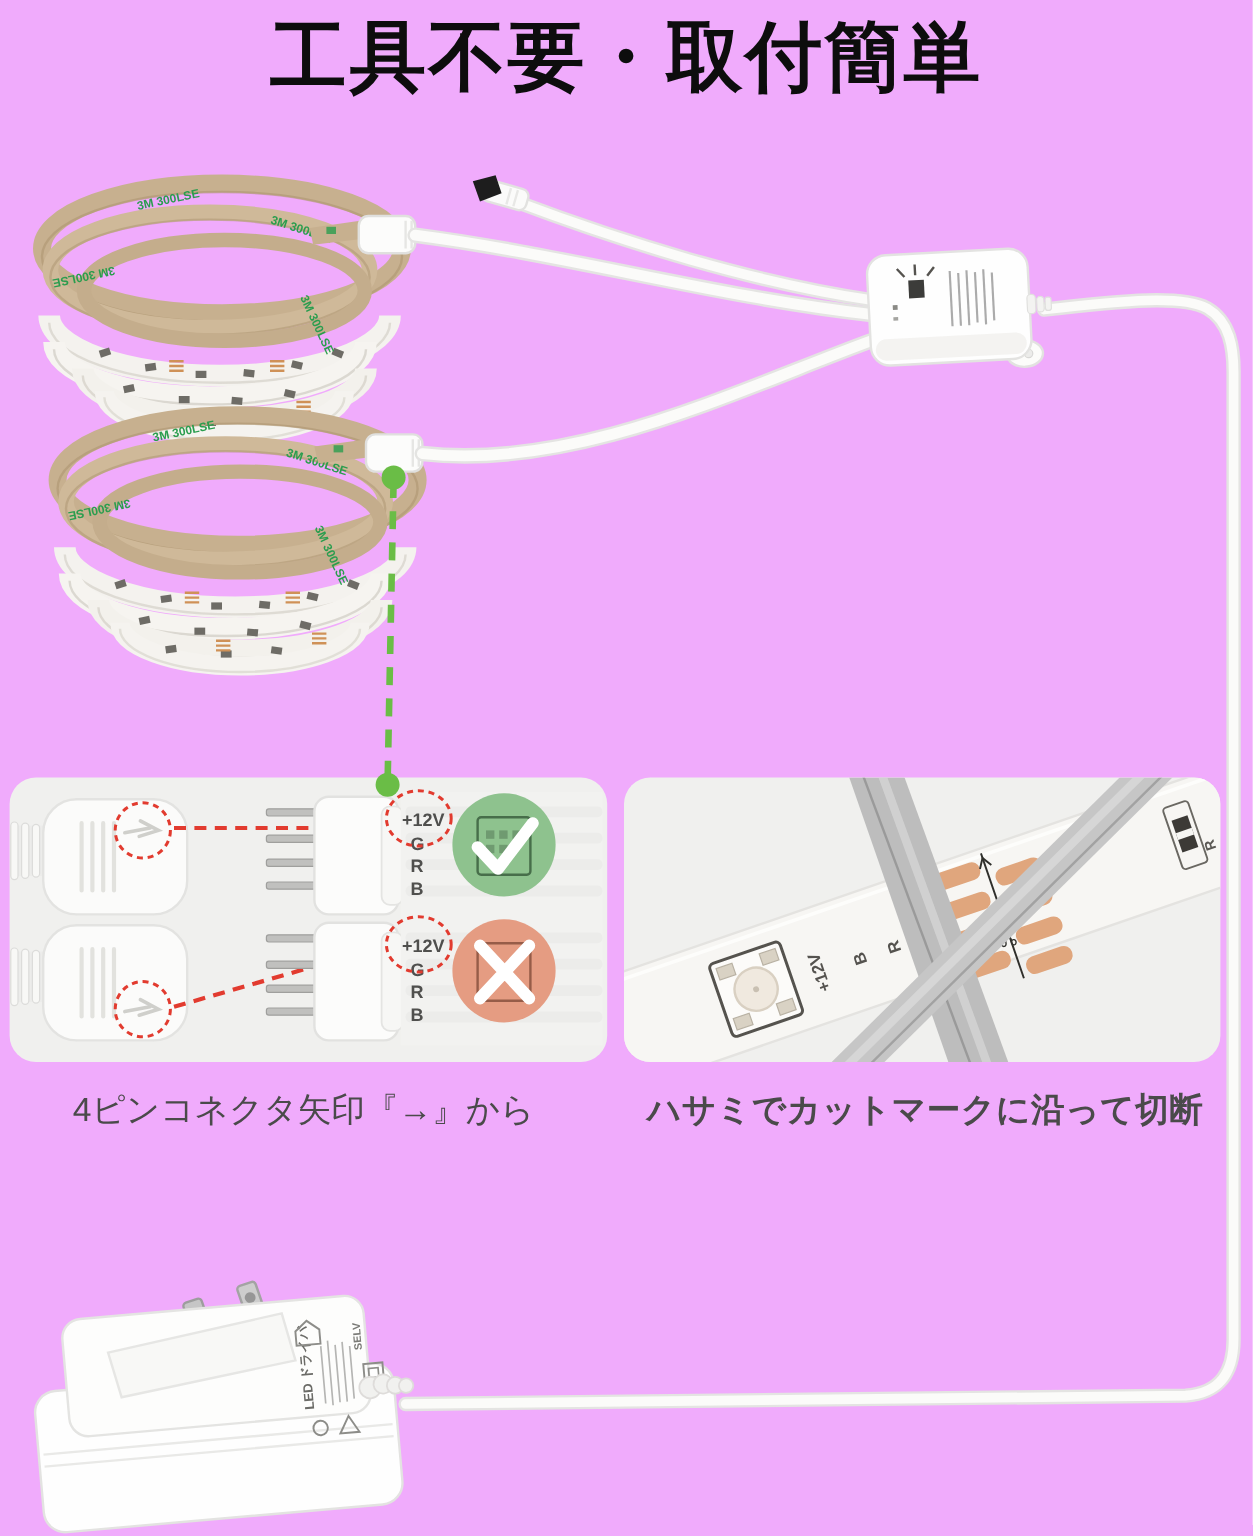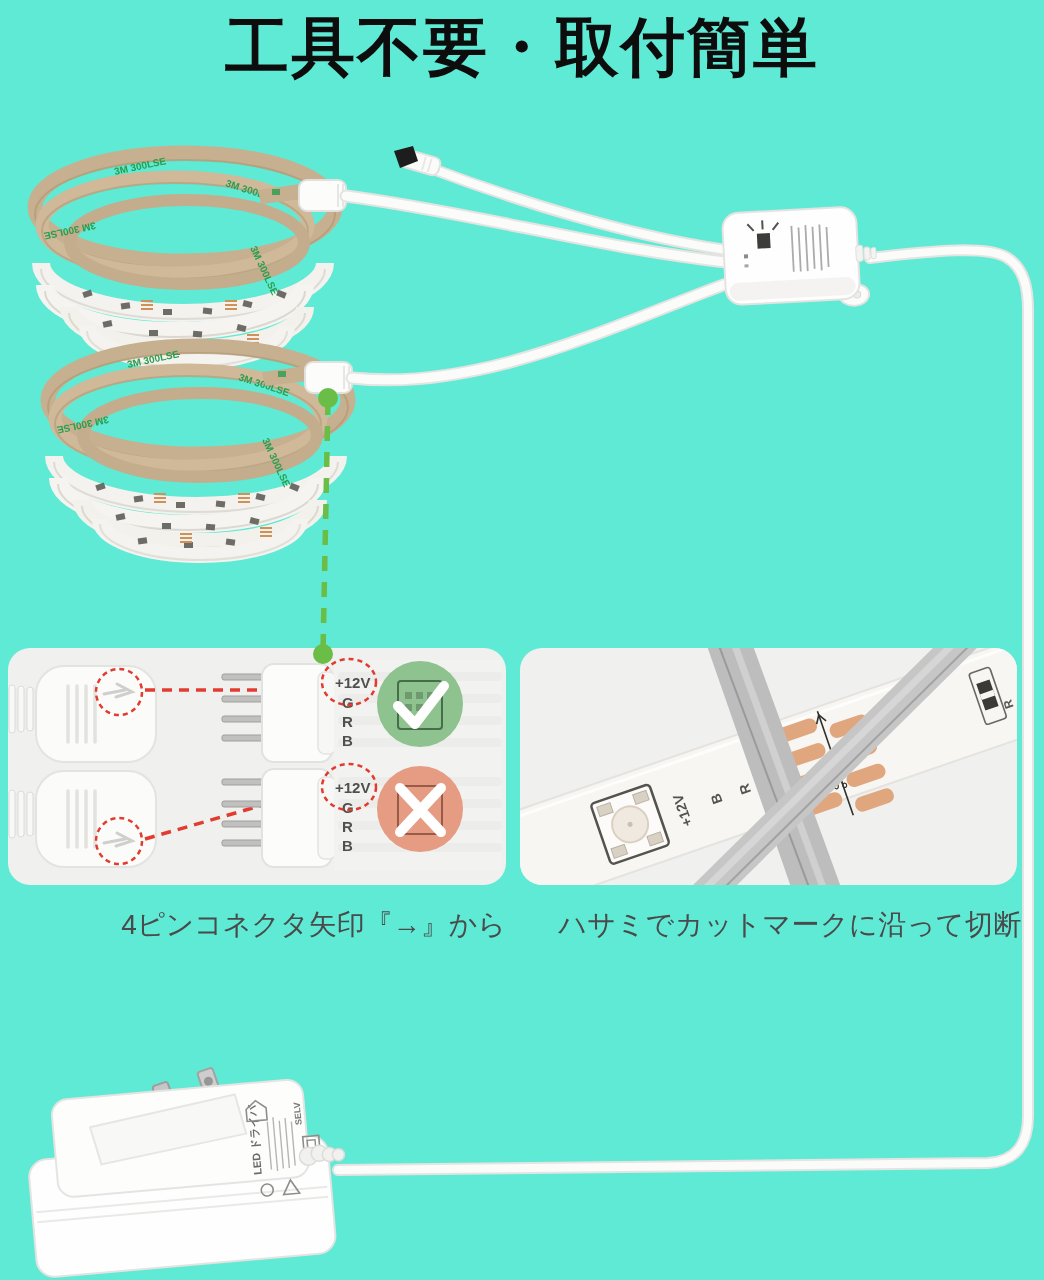--- a/index.html
+++ b/index.html
@@ -1,28 +1,28 @@
 <!DOCTYPE html>
 <html><head>
 <meta charset="utf-8">
 <style>
   html,body{margin:0;padding:0;background:#fff;}
-  .canvas{position:relative;width:1044px;height:1280px;background:#5eead4;overflow:hidden;
+  .canvas{position:relative;width:1044px;height:1280px;background:#f0abfc;overflow:hidden;
           font-family:"Liberation Sans","DejaVu Sans",sans-serif;}
   .title{position:absolute;top:4px;left:0;width:1044px;text-align:center;
          font-size:64px;font-weight:900;color:#0d0d0d;letter-spacing:2px;}
   .bgsvg{position:absolute;left:0;top:0;z-index:0;}
   .panel{position:absolute;top:648px;height:237px;background:#f0f0ee;border-radius:22px;z-index:1;overflow:hidden;}
   .panel.left{left:8px;width:498px;}
   .panel.right{left:520px;width:497px;}
   .overlay{position:absolute;left:0;top:0;z-index:2;pointer-events:none;}
   .caption{position:absolute;z-index:1;color:#4a4a4a;font-size:28px;line-height:1.95;
-           text-align:right;font-weight:500;}
+           text-align:center;font-weight:500;}
   .caption.left{top:898px;left:0px;width:506px;}
-  .caption.right{top:898px;left:520px;width:502px;letter-spacing:0.5px;}
+  .caption.right{top:898px;left:520px;width:502px;letter-spacing:0.5px;font-weight:bold;}
   svg text{font-family:"Liberation Sans","DejaVu Sans",sans-serif;}
 </style>
 </head>
 <body>
 
 <div class="canvas">
 
   <div class="title">工具不要・取付簡単</div>
 
   <svg class="bgsvg" width="1044" height="1280" viewBox="0 0 1044 1280">

